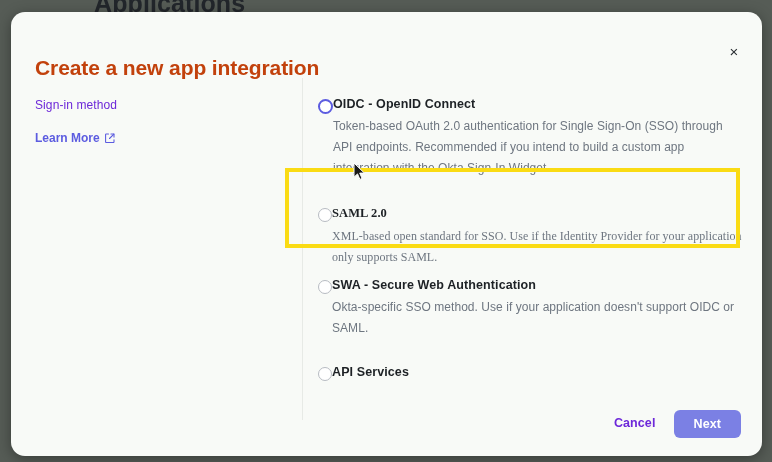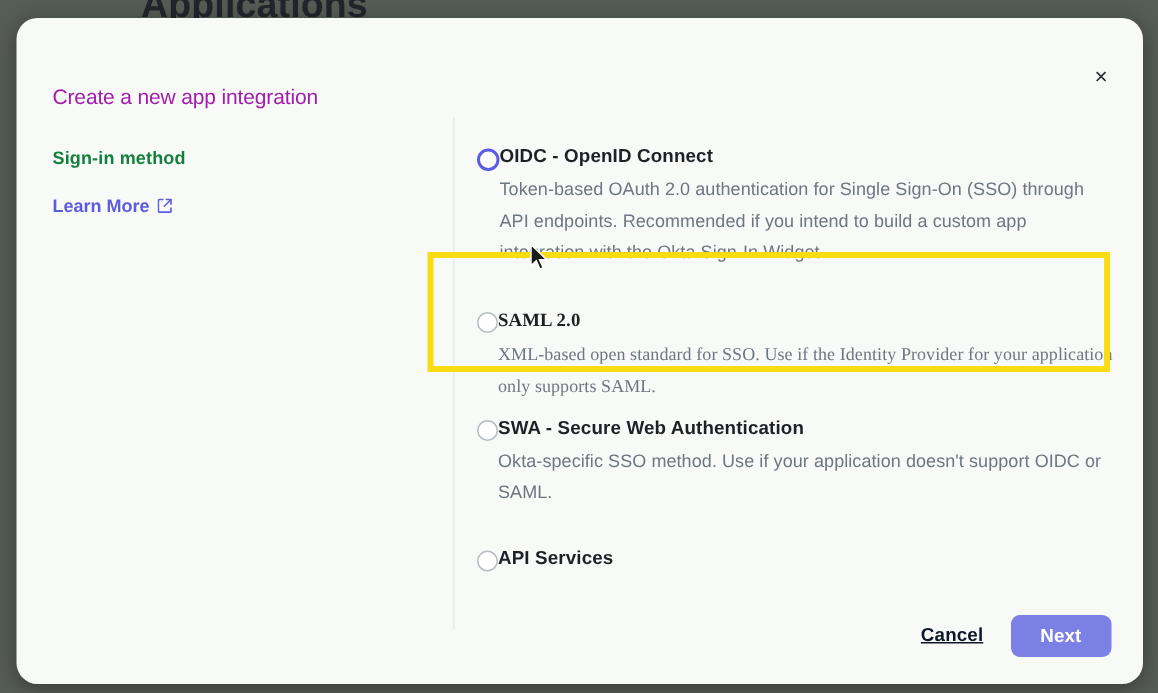--- a/index.html
+++ b/index.html
@@ -62,23 +62,23 @@
     background: none;
     border: none;
     font-family: "Liberation Sans", sans-serif;
     line-height: 1;
   }
 
   #modal-title {
     position: absolute;
     left: 24px;
     top: 44px;
-    font-size: 14px;
-    font-weight: 400;
-    color: #a21caf;
+    font-size: 21px;
+    font-weight: 700;
+    color: #c2410c;
     letter-spacing: -0.1px;
   }
 
   
   #modal-body {
     position: absolute;
     left: 0;
     top: 80px;
     right: 0;
     height: 318px;
@@ -97,22 +97,22 @@
     position: absolute;
     right: 0;
     top: -14px;
     bottom: -10px;
     width: 1px;
     background: #e7eae6;
   }
 
   .side-label {
     font-size: 12px;
-    font-weight: 700;
-    color: #15803d;
+    font-weight: 400;
+    color: #6d28d9;
     letter-spacing: 0.1px;
     margin-bottom: 16px;
   }
 
   .learn-more {
     font-size: 12px;
     font-weight: 700;
     color: #5c5ce0;
     text-decoration: none;
     display: inline-flex;
@@ -207,23 +207,22 @@
     font-family: "Liberation Sans", sans-serif;
     font-size: 12.5px;
     font-weight: 700;
     border: none;
     cursor: pointer;
     letter-spacing: 0.1px;
   }
 
   #cancel-btn {
     background: none;
-    color: #0f172a;
+    color: #6d28d9;
     padding: 6px 4px;
-    text-decoration: underline;
   }
 
   #next-btn {
     background: #7b80e4;
     color: #ffffff;
     padding: 7px 20px;
     border-radius: 6px;
     text-align: right;
   }
 

